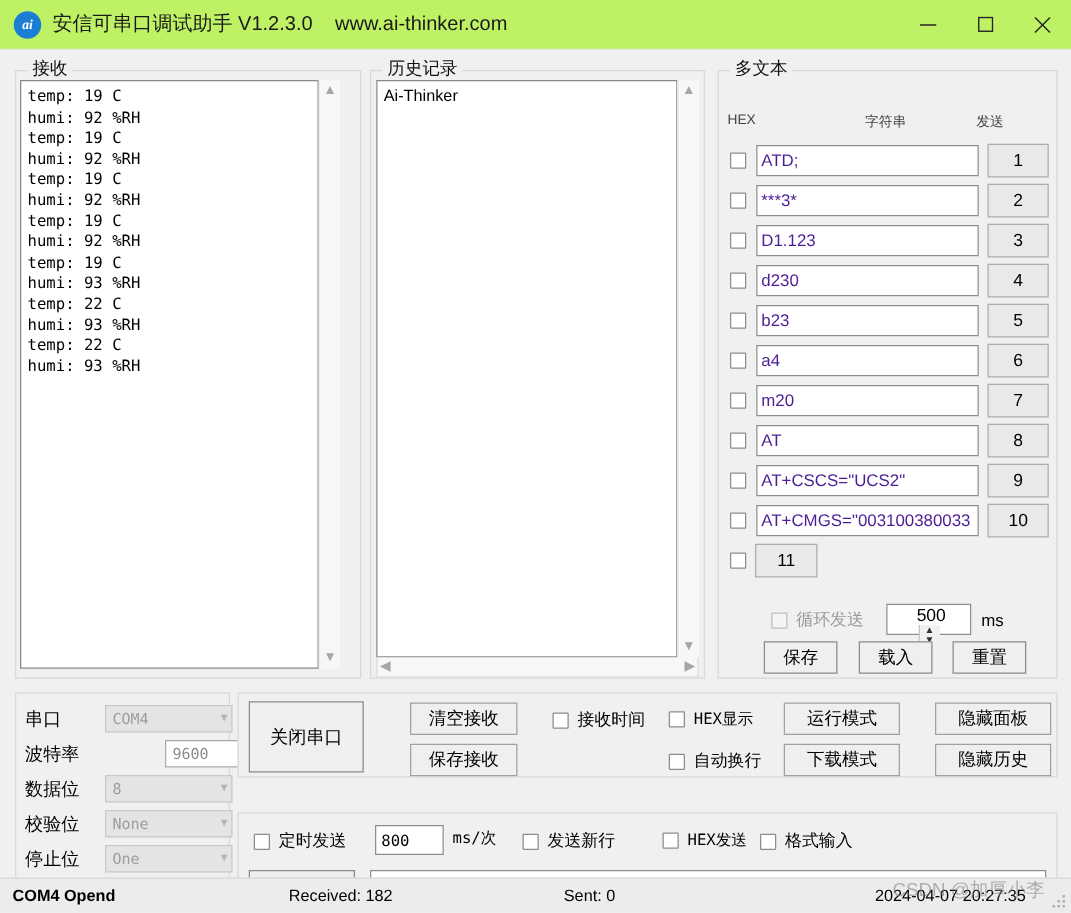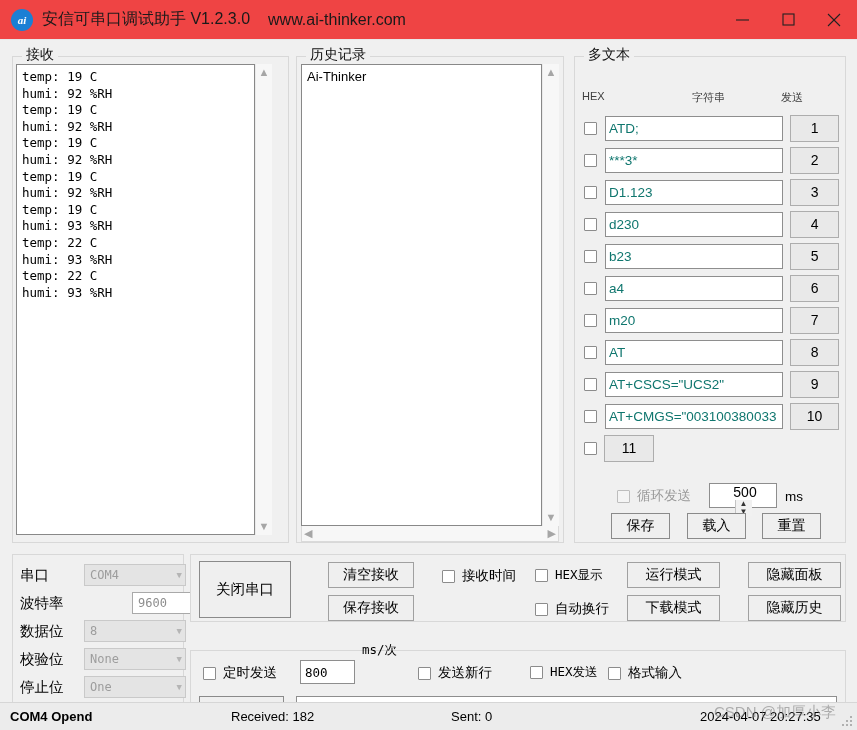--- a/index.html
+++ b/index.html
@@ -10,21 +10,21 @@
     font-size: 13px;
     background: #f0f0f0;
     color: #000;
     overflow: hidden;
     position: relative;
   }
   .window { width:857px; height:730px; background:#f0f0f0; display:flex; flex-direction:column; position:relative; }
 
   
   .titlebar {
-    height: 40px; background:#ef4444; display:flex; align-items:center;
+    height: 40px; background:#bef264; display:flex; align-items:center;
     border-bottom:1px solid #e8e8e8; flex:none;
   }
   .app-icon {
     width:22px; height:22px; border-radius:50%; background:#1a7fd4;
     margin-left:11px; margin-right:9px; flex:none;
     display:flex; align-items:center; justify-content:center;
     color:#fff; font-size:11px; font-style:italic; font-weight:bold;
     font-family:"Liberation Serif", serif;
   }
   .title-text { font-size:16px; color:#1a1a1a; white-space:nowrap; font-family:"Liberation Sans", sans-serif; }
@@ -63,21 +63,21 @@
 
   
   .mt-head { position:absolute; font-size:11px; color:#404040; }
   .mt-row { position:absolute; left:0; width:100%; height:28px; display:flex; align-items:center; }
   .cb {
     width:13px; height:13px; border:1px solid #8c8c8c; background:#fff; flex:none; border-radius:1px;
   }
   .cb.disabled { border-color:#bdbdbd; background:#f4f4f4; }
   .mt-input {
     height:25px; border:1px solid #8e8e8e; background:#fff; margin-left:8px;
-    font-family:"Liberation Sans", sans-serif; font-size:13.5px; color:#0f766e;
+    font-family:"Liberation Sans", sans-serif; font-size:13.5px; color:#4c1d95;
     padding:0 3px; display:flex; align-items:center; overflow:hidden; white-space:nowrap;
   }
   .mt-btn {
     width:50px; height:27px; border:1px solid #adadad; background:#e9e9e9;
     display:flex; align-items:center; justify-content:center;
     font-size:14px; color:#000; margin-left:7px; font-family:"Liberation Sans", sans-serif;
   }
 
   .btn {
     border:1px solid #a0a0a0; background:#efefef;
@@ -385,21 +385,21 @@
 
     <div class="groupbox" style="left:190px; top:610px; width:656px; height:76px;"></div>
 
     <div class="chk-inline" style="left:203px; top:624px;">
       <div class="cb"></div>
       <div class="t">定时发送</div>
     </div>
     <div class="numinput" style="left:300px; top:620px; width:55px; height:24px;">
       <span>800</span>
     </div>
-    <div class="lbl" style="left:362px; top:602px; font-family:'DejaVu Sans Mono', monospace; font-size:12.5px;">ms/次</div>
+    <div class="lbl" style="left:362px; top:622px; font-family:'DejaVu Sans Mono', monospace; font-size:12.5px;">ms/次</div>
 
     <div class="chk-inline" style="left:418px; top:624px;">
       <div class="cb"></div>
       <div class="t">发送新行</div>
     </div>
     <div class="chk-inline" style="left:530px; top:624px;">
       <div class="cb"></div>
       <div class="t mono-lbl">HEX发送</div>
     </div>
     <div class="chk-inline" style="left:608px; top:624px;">

